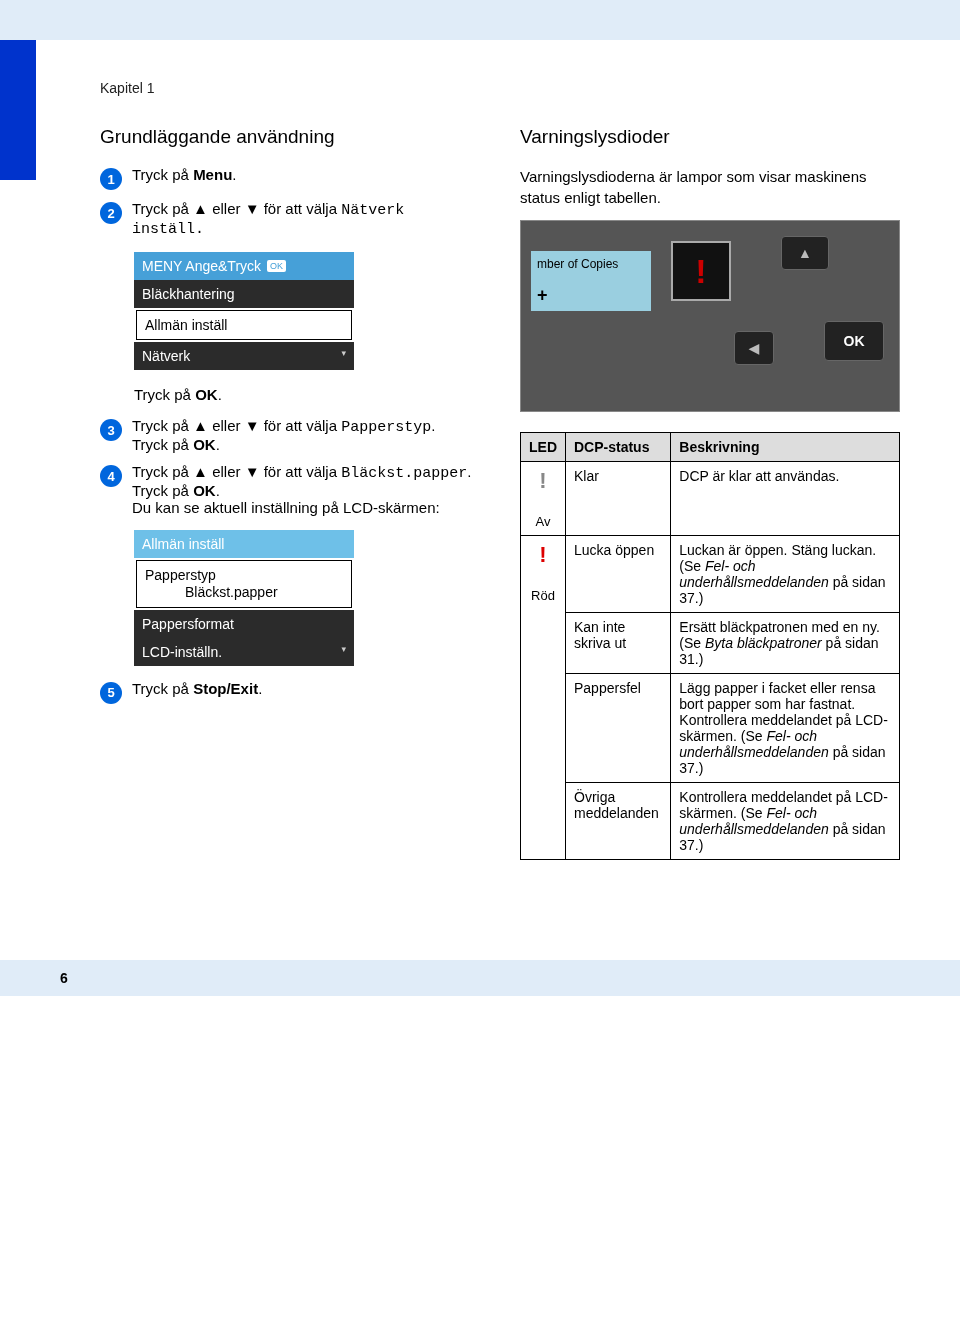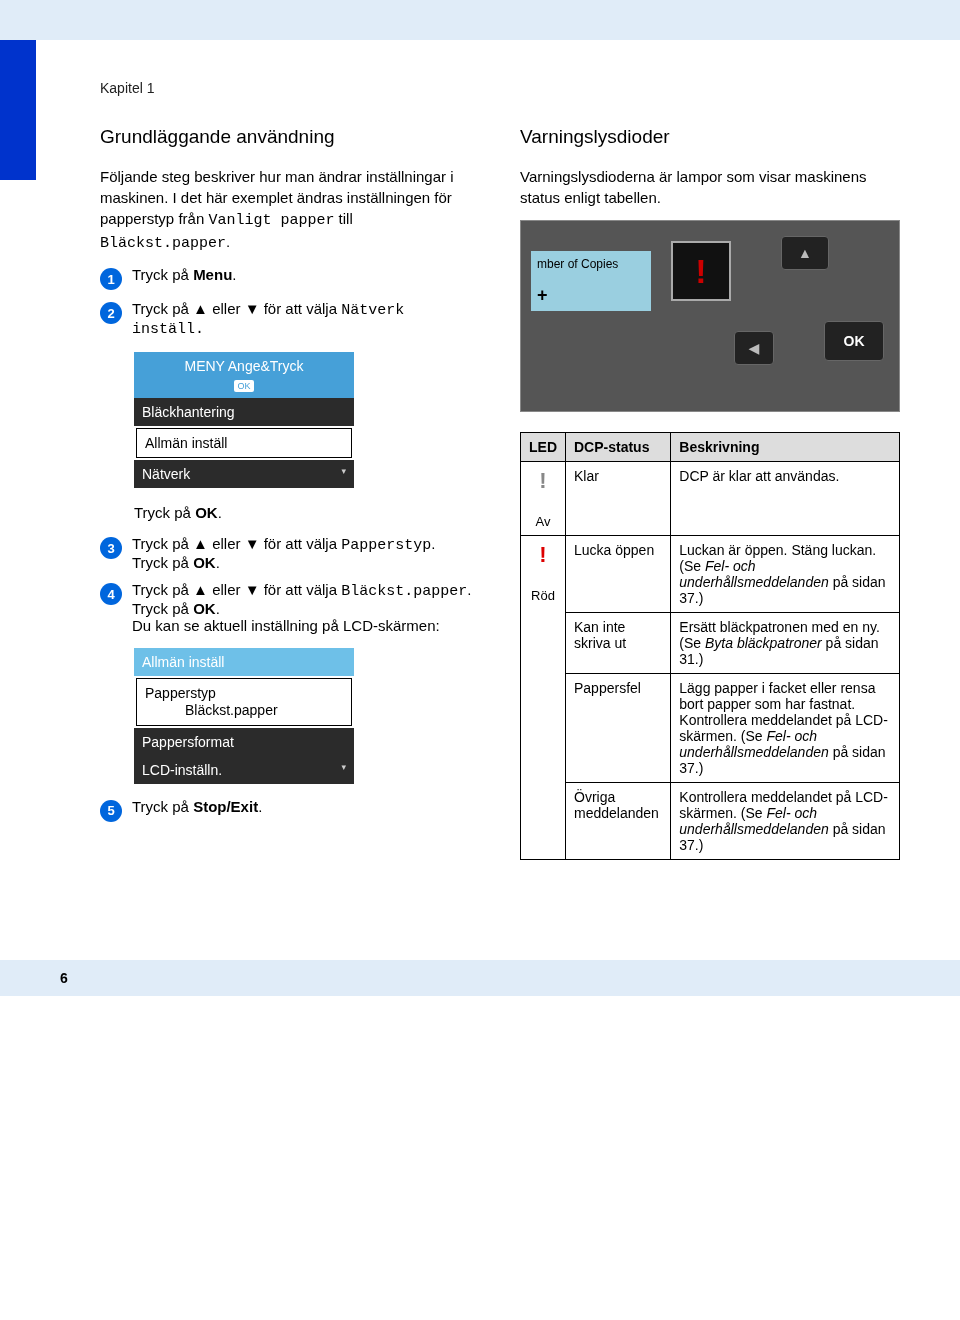--- a/index.html
+++ b/index.html
@@ -10,21 +10,21 @@
   .chapter { font-size: 14px; color: #222; margin-bottom: 30px; }
   .cols { display: flex; gap: 40px; }
   .col { flex: 1; }
   h1 { font-size: 19px; font-weight: normal; margin-bottom: 18px; }
   p { line-height: 1.4; margin-bottom: 12px; }
   .mono { font-family: "Courier New", monospace; }
   .step { display: flex; align-items: flex-start; gap: 10px; margin: 10px 0; }
   .num { width: 22px; height: 22px; border-radius: 50%; background: #0066dd; color: #fff; font-size: 13px; font-weight: bold; display: flex; align-items: center; justify-content: center; flex-shrink: 0; margin-top: 2px; }
   .step-body { flex: 1; }
   .lcd { width: 220px; margin: 14px 0 14px 34px; font-family: Arial, sans-serif; }
-  .lcd-header { background: #46a0d8; color: #fff; padding: 6px 8px; font-size: 14px; display: flex; align-items: center; gap: 6px; flex-direction: column; }
+  .lcd-header { background: #46a0d8; color: #fff; padding: 6px 8px; font-size: 14px; display: flex; align-items: center; gap: 6px; }
   .lcd-header .ok-badge { background: #fff; color: #46a0d8; font-size: 9px; padding: 1px 3px; border-radius: 2px; }
   .lcd-dark { background: #2b2b2b; color: #fff; padding: 6px 8px; font-size: 14px; }
   .lcd-sel { background: #fff; color: #000; border: 1px solid #000; padding: 6px 8px; font-size: 14px; margin: 2px; }
   .lcd-header-light { background: #6ec0e8; color: #fff; padding: 6px 8px; font-size: 14px; }
   .scroll-hint { font-size: 9px; float: right; color: #ccc; }
   .panel-photo { width: 100%; height: 192px; background: #555; position: relative; border: 1px solid #888; margin-bottom: 20px; overflow: hidden; }
   .panel-lcd { position: absolute; left: 10px; top: 30px; width: 120px; height: 60px; background: #9acfe0; font-size: 12px; padding: 6px; color: #000; }
   .panel-lcd .plus { font-size: 18px; font-weight: bold; }
   .warn-box { position: absolute; left: 150px; top: 20px; width: 60px; height: 60px; border: 2px solid #aaa; display: flex; align-items: center; justify-content: center; background: #111; }
   .warn-box span { color: #c00; font-size: 34px; font-weight: bold; }
@@ -50,23 +50,20 @@
 <div class="topbar"></div>
 <div class="leftstripe"></div>
 
 <div class="page">
   <div class="chapter">Kapitel 1</div>
 
   <div class="cols">
 
     <div class="col">
       <h1>Grundläggande användning</h1>
-      <p>
-        <span>Följande steg beskriver hur man ändrar inställningar i maskinen. I det här exemplet ändras inställningen för papperstyp från </span><span class="mono">Vanligt papper</span><span> till </span><span class="mono">Bläckst.papper</span>.
-      </p>
 
       <div class="step">
         <div class="num">1</div>
         <div class="step-body"><span>Tryck på </span><span class="bold">Menu</span>.</div>
       </div>
 
       <div class="step">
         <div class="num">2</div>
         <div class="step-body"><span>Tryck på ▲ eller ▼ för att välja </span><span class="mono">Nätverk inställ.</span></div>
       </div>

